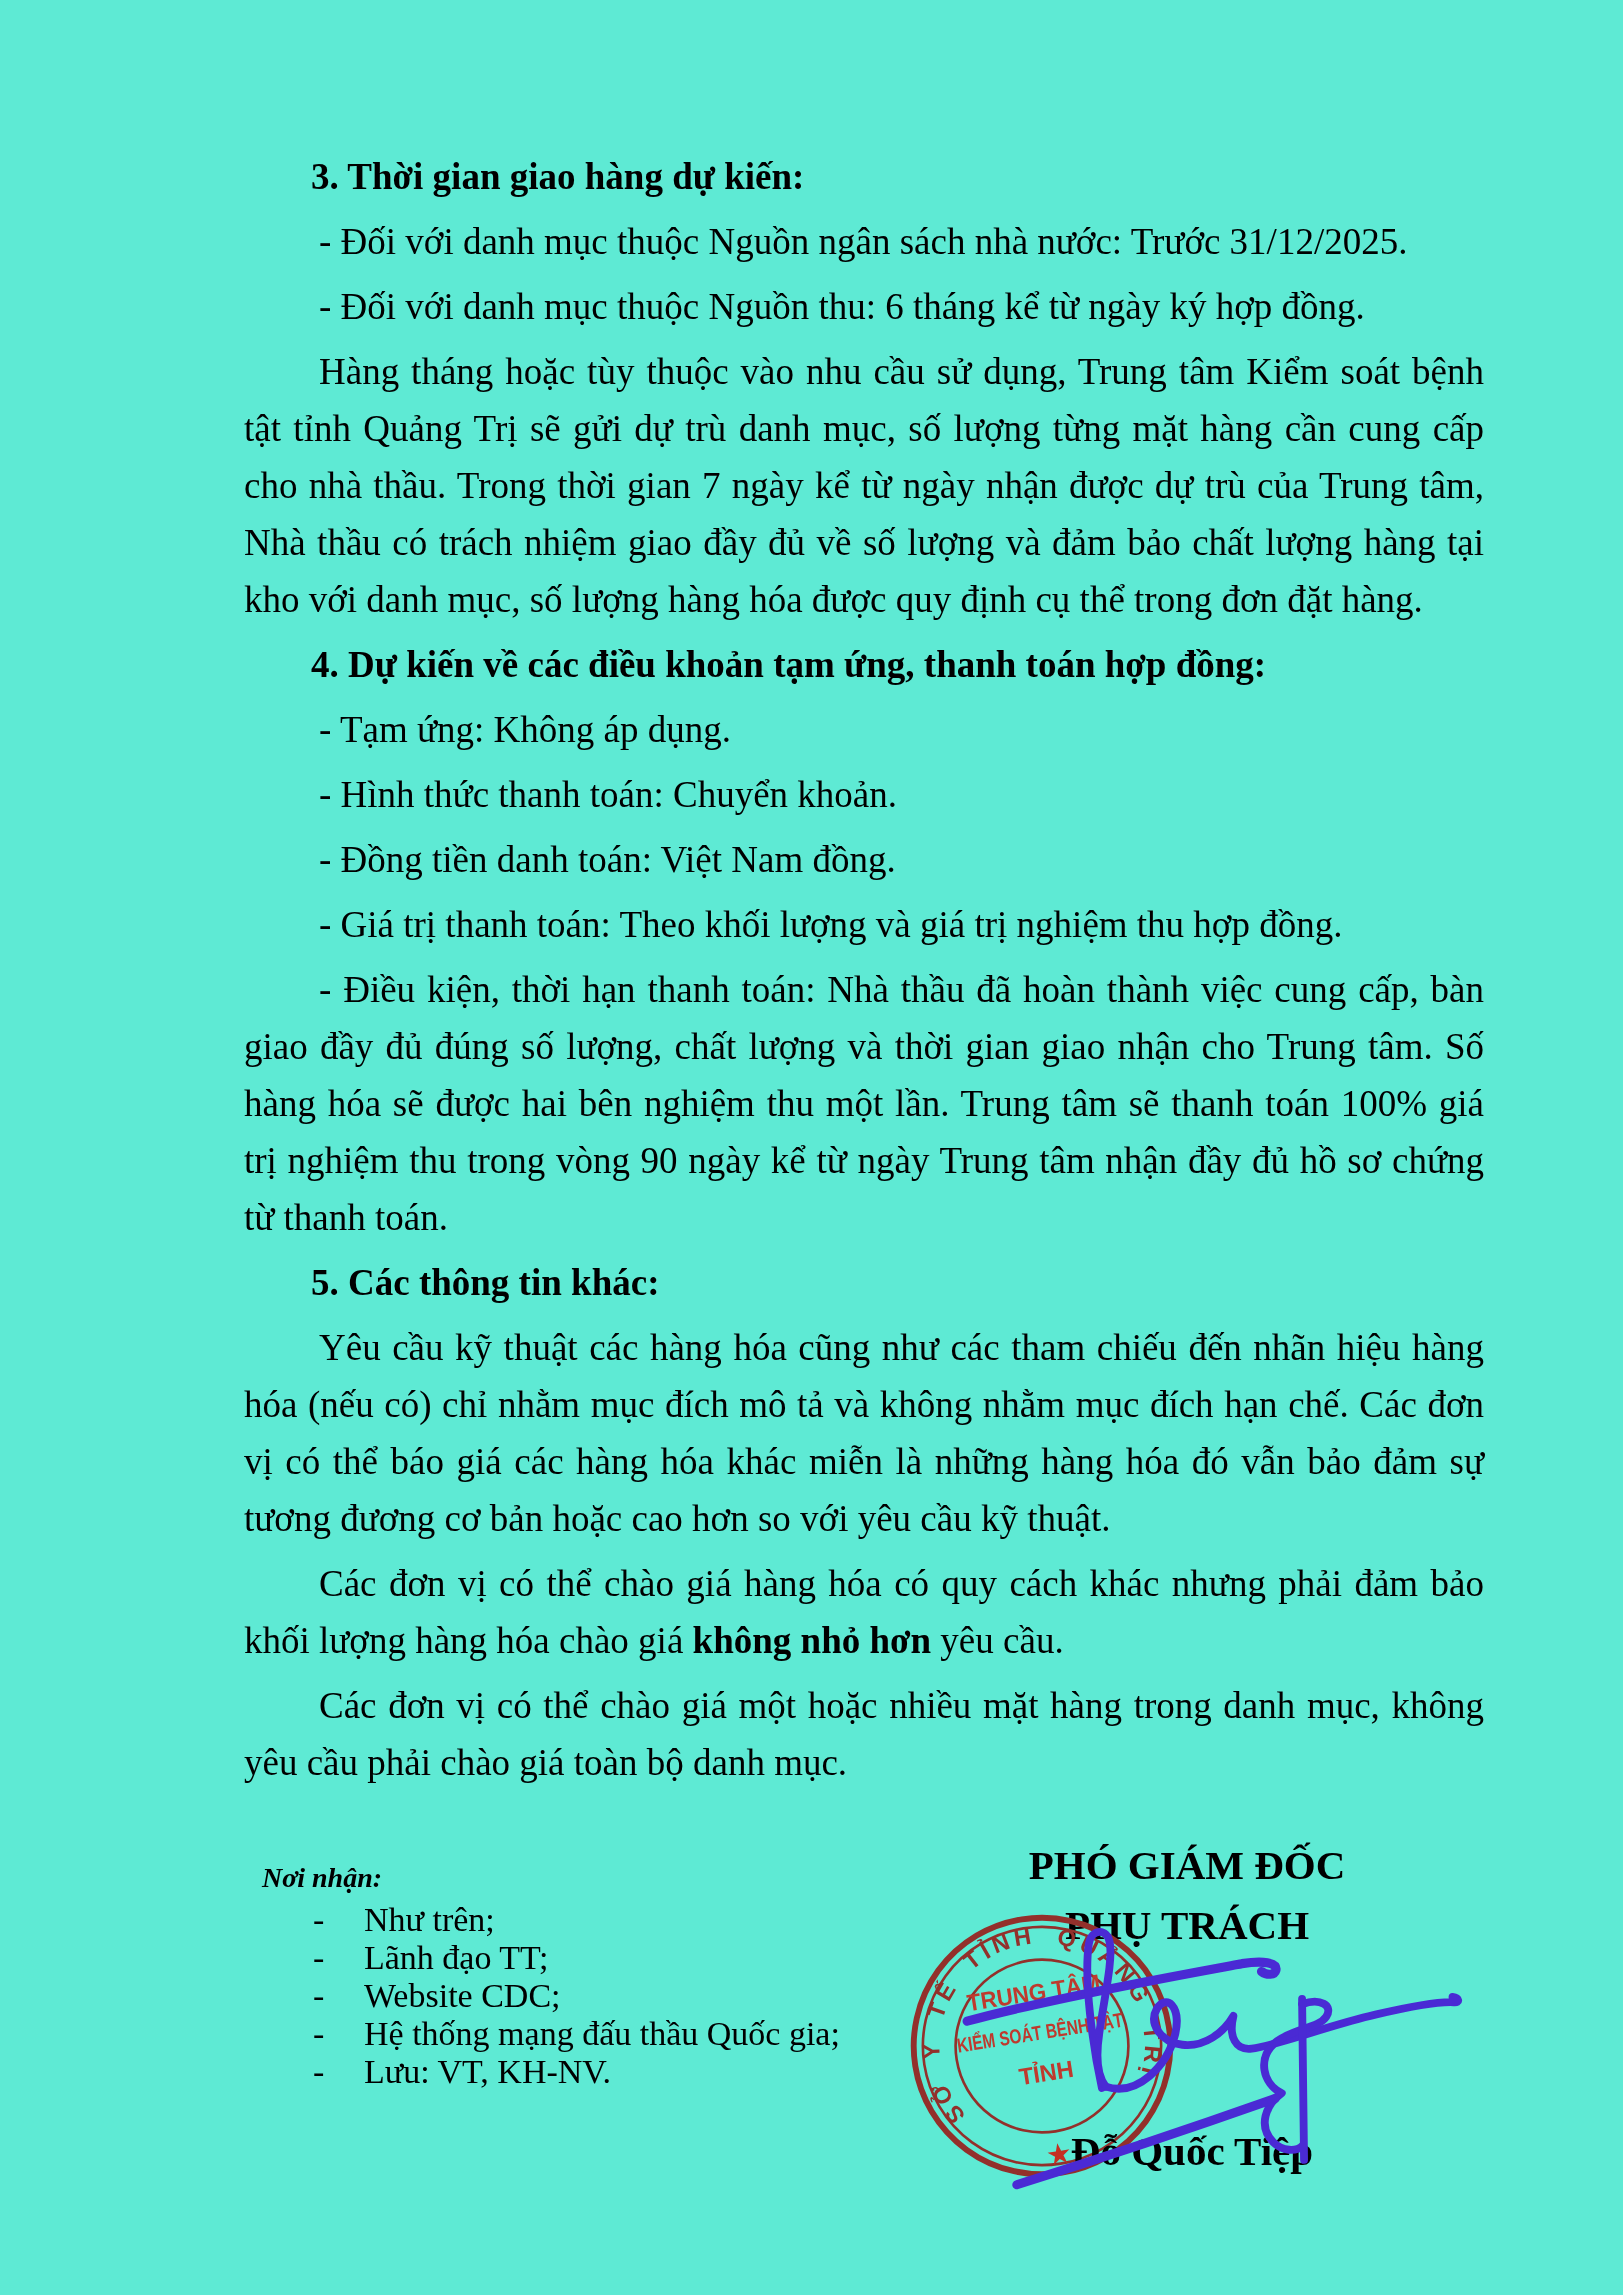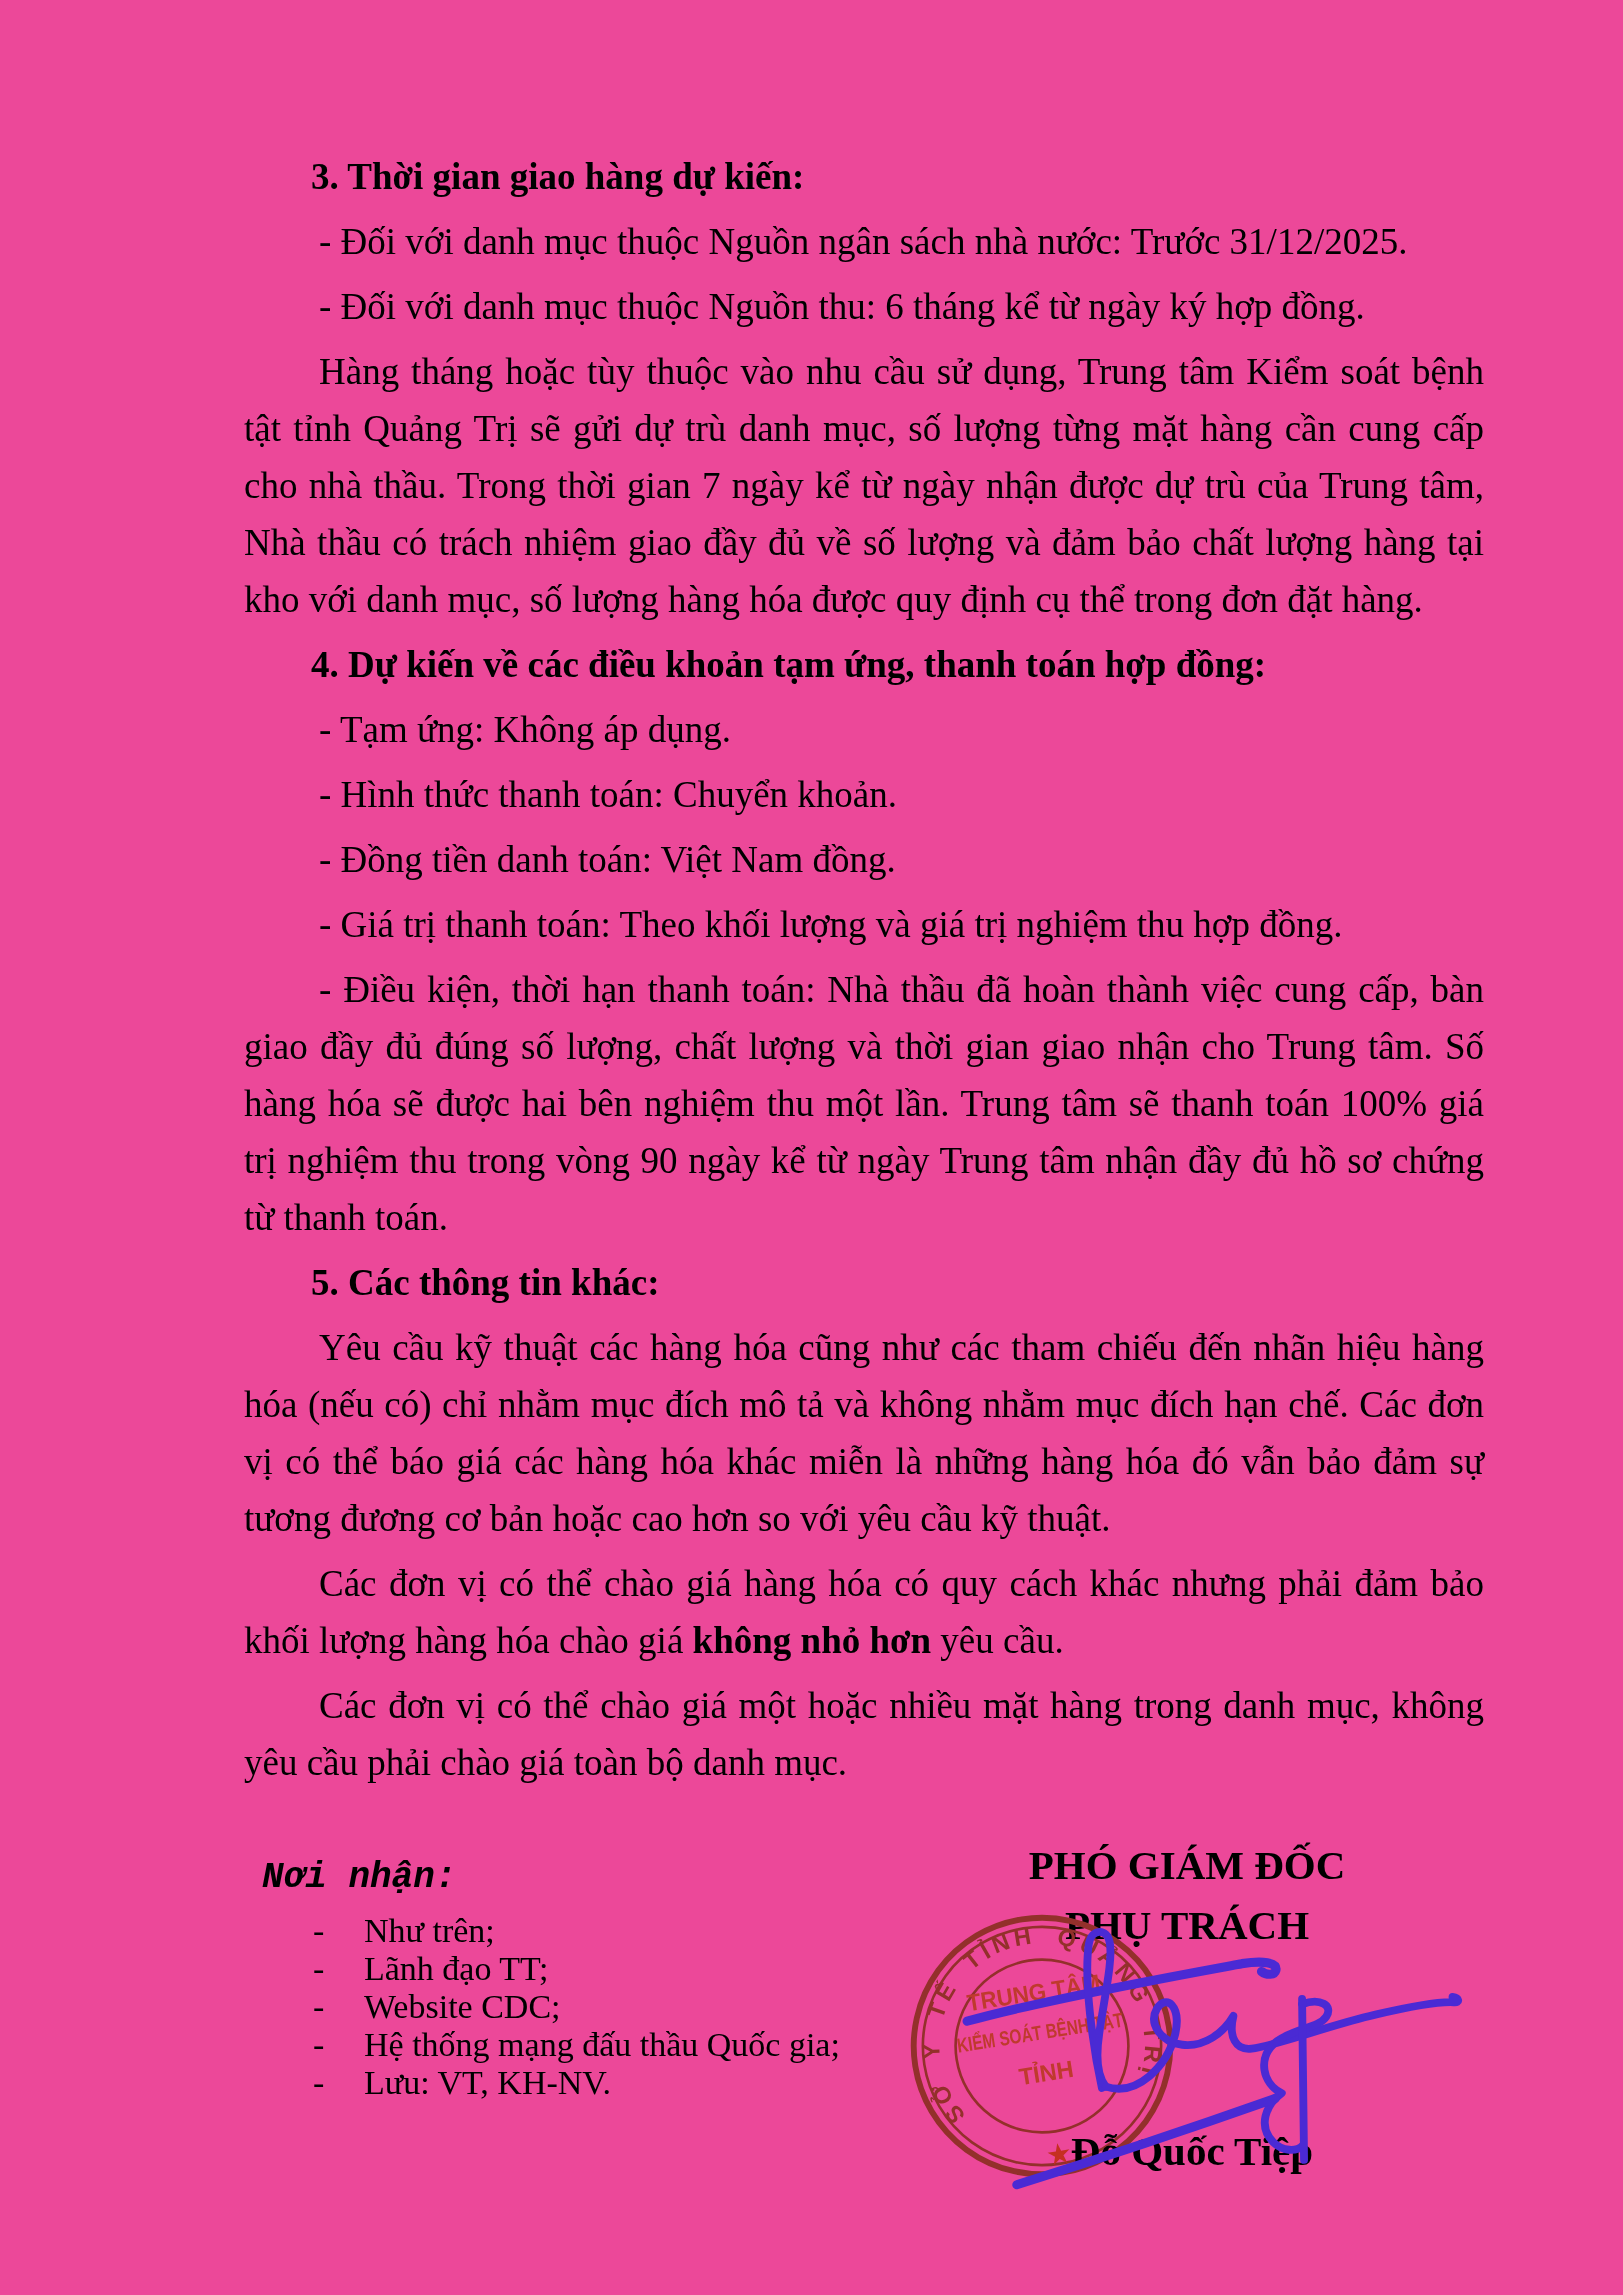--- a/index.html
+++ b/index.html
@@ -4,41 +4,41 @@
 <style>
   html, body { margin: 0; padding: 0; }
   body {
     width: 1623px; height: 2295px;
     background: #ffffff;
     position: relative;
     overflow: hidden;
     font-family: "Liberation Serif", "DejaVu Serif", serif;
     color: #000;
   }
-  .page { position: absolute; inset: 0; background: #ec4899; }
+  .page { position: absolute; inset: 0; background: #5eead4; }
 
   
   .doc-body {
     position: absolute;
     left: 236px; top: 148px; width: 1256px;
     font-size: 37px; line-height: 57px;
     text-align: justify;
   }
   .heading { font-weight: 700; text-indent: 75px; text-align: left; }
   .para    { text-indent: 75px; margin: 8px; }
   .b       { font-weight: 700; }
 
   
   .recipients {
     position: absolute; left: 262px; top: 1857px; width: 641px;
     font-size: 34px;
   }
   .recipients-label {
     font-weight: 700; font-style: italic;
-    font-size: 36px; line-height: 42px; margin-bottom: 13px; font-family: Liberation Mono, monospace;
+    font-size: 28px; line-height: 42px; margin-bottom: 2px;
   }
   .recipient { position: relative; padding-left: 102px; line-height: 38px; }
   .recipient .dash { position: absolute; left: 51px; }
 
   
   .sign-block {
     position: absolute; left: 909px; top: 1835px; width: 556px;
     text-align: center; font-weight: 700;
     font-size: 41px; line-height: 60px;
     z-index: 1;

